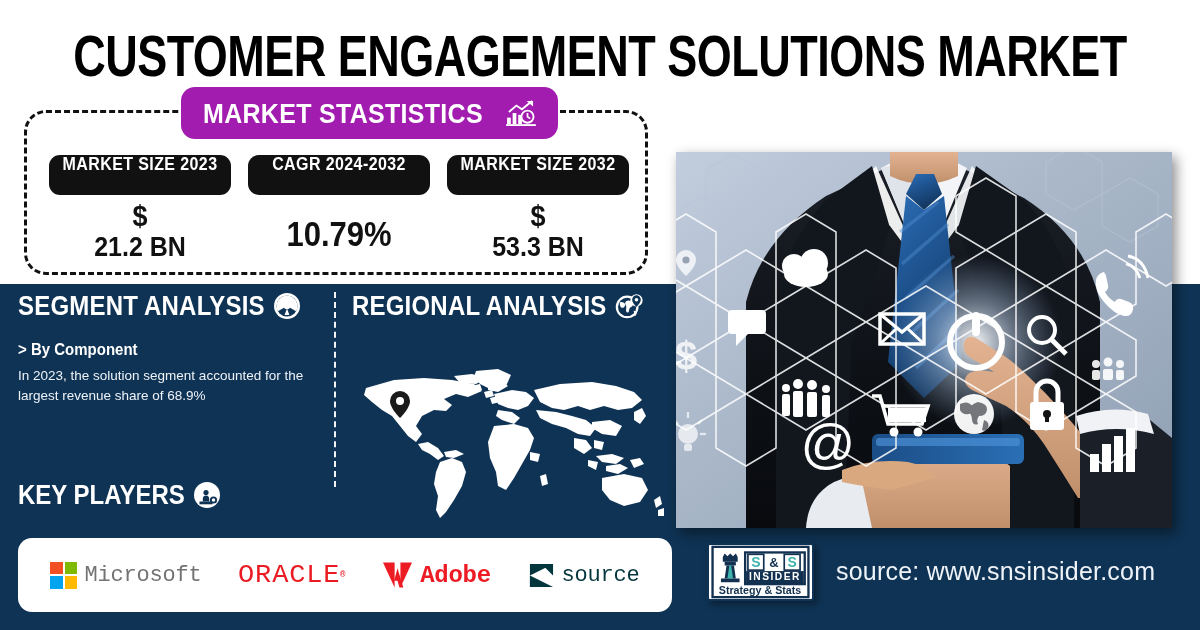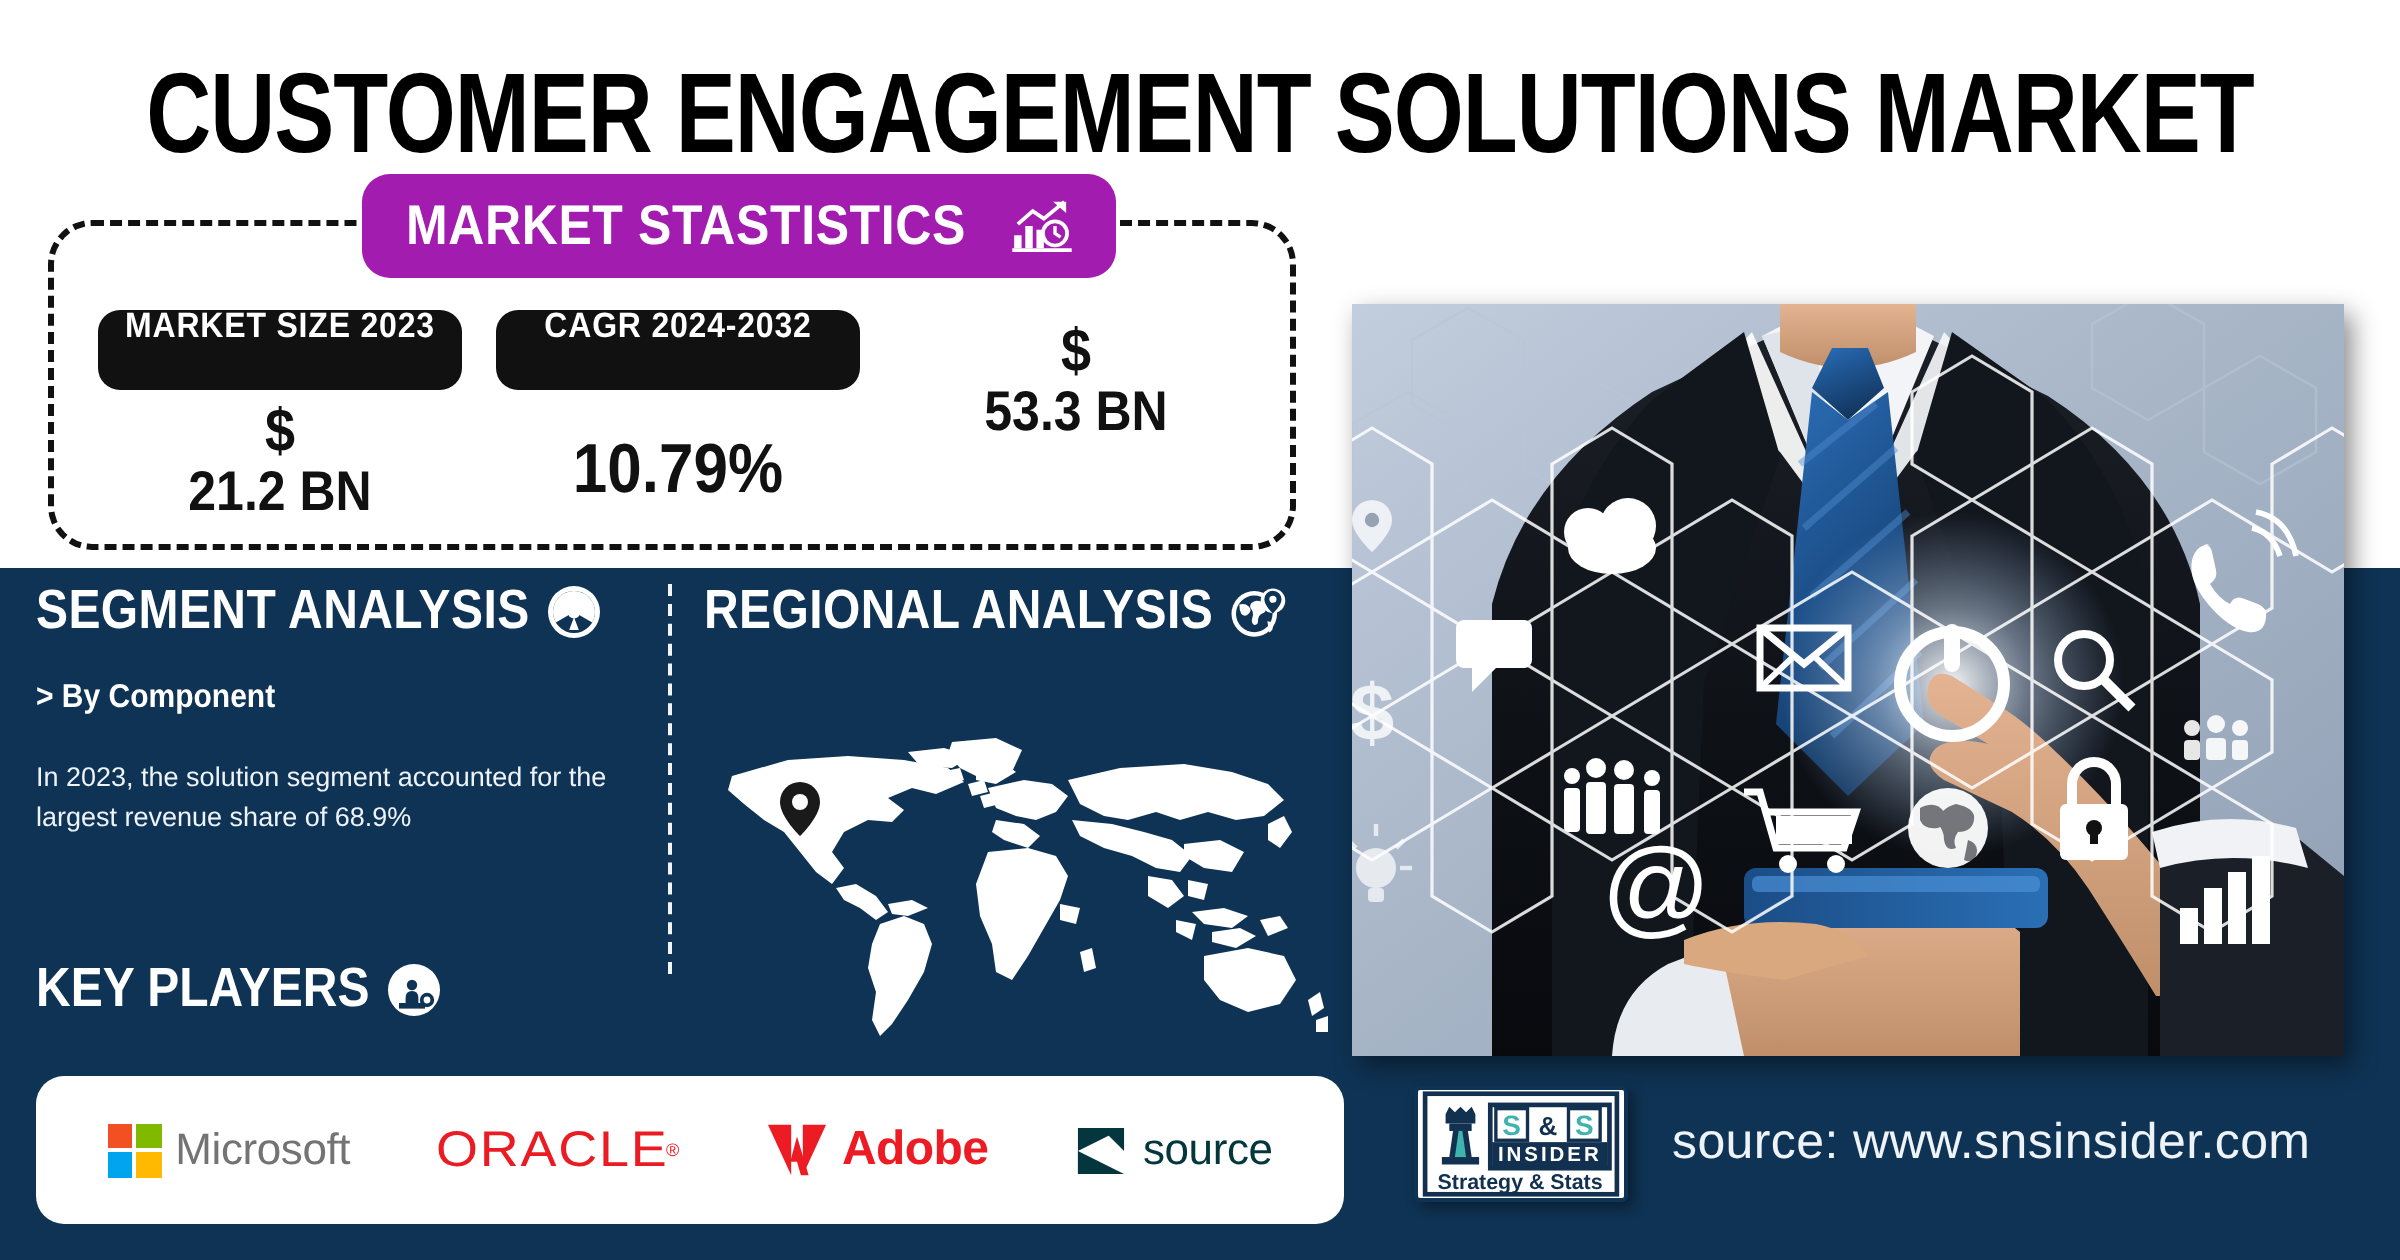--- a/index.html
+++ b/index.html
@@ -82,21 +82,21 @@
   .sec-title {
     color: #fff; font-size: 24px; font-weight: 700; letter-spacing: 0.2px;
     transform: scaleY(1.15); transform-origin: left center; white-space: nowrap;
   }
   .sec-icon { width: 28px; height: 28px; flex: 0 0 28px; display: block; }
   .seg-sub {
     color: #fff; font-size: 15px; font-weight: 700; margin-top: 20px;
     transform: scaleY(1.1); transform-origin: left center;
   }
   .seg-body {
-    color: #eef3f8; font-size: 13.5px; line-height: 1.45; margin-top: 22px;
+    color: #eef3f8; font-size: 13.5px; line-height: 1.45; margin-top: 9px;
     width: 300px;
   }
 
   
   .reg-block { position: absolute; left: 352px; top: 292px; width: 312px; }
   .reg-body {
     color: #eef3f8; font-size: 12.8px; line-height: 1.45; margin-top: 12px;
     width: 312px;
   }
   .map-wrap { position: absolute; left: 348px; top: 366px; width: 322px; height: 158px; }
@@ -107,21 +107,21 @@
   .kp-title {
     color: #fff; font-size: 24px; font-weight: 700;
     transform: scaleY(1.15); transform-origin: left center; white-space: nowrap;
   }
   .logos-card {
     position: absolute; left: 18px; top: 538px; width: 654px; height: 74px;
     background: #fff; border-radius: 14px;
     display: flex; align-items: center; justify-content: space-around;
     padding: 0 14px;
   }
-  .logo { display: flex; align-items: center; gap: 7px; }
+  .logo { display: flex; align-items: center; gap: 7px; font-family: Liberation Mono, monospace; }
   .logo-text { font-size: 21px; font-weight: 400; white-space: nowrap; }
 
   .ms-grid { width: 27px; height: 27px; display: grid; grid-template-columns: 1fr 1fr; gap: 2.5px; }
   .ms-grid i { display: block; }
   .ms-text { color: #737373; font-size: 22px; letter-spacing: -0.2px; }
 
   .oracle-text {
     color: #ea1b22; font-size: 25px; font-weight: 500; letter-spacing: 0.8px;
     transform: scaleX(1.08); transform-origin: left center;
   }
@@ -175,20 +175,23 @@
     </div>
 
     <div class="stat-col">
       <div class="stat-pill">
         <span>CAGR 2024-2032</span>
       </div>
       <div class="stat-value single">10.79%</div>
     </div>
 
     <div class="stat-col">
+      <div class="stat-pill">
+        <span>MARKET SIZE 2032</span>
+      </div>
       <div class="stat-value two-line">
         <span class="cur">$</span>
         <span>53.3 BN</span>
       </div>
     </div>
 
   </div>
 </div>
 
 <div class="stats-badge">

